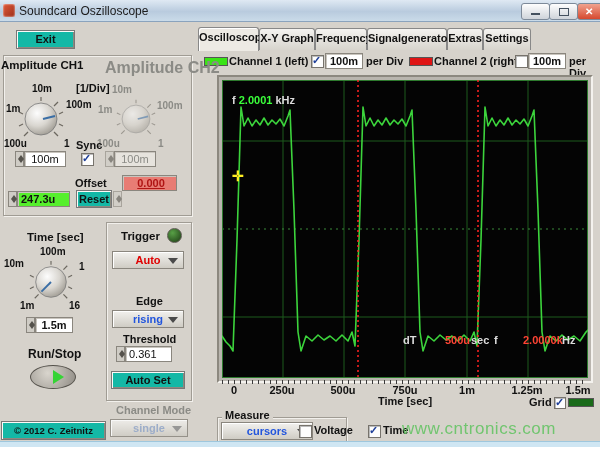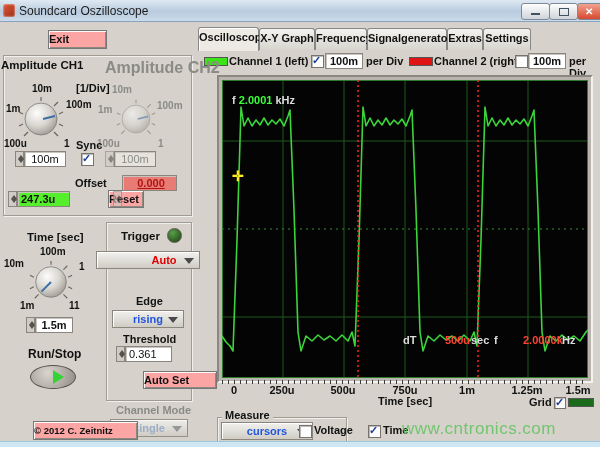--- a/index.html
+++ b/index.html
@@ -19,23 +19,23 @@
   #title-text{left:19px;top:4px;font-size:12px;color:#1c1c1c;}
   .winbtn{top:3px;width:27px;height:15px;border:1px solid #7d8a99;border-radius:3px;
     background:linear-gradient(#fefefe,#cfd4da);}
   #btn-min{left:521px;} #btn-max{left:549px;}
   #btn-close{left:577px;width:30px;background:linear-gradient(#f0a28e,#d6492f);}
   .glyph-min{position:absolute;left:9px;top:9px;width:9px;height:2px;background:#44515f;}
   .glyph-max{position:absolute;left:9px;top:4px;width:8px;height:6px;border:1.5px solid #44515f;}
   .glyph-close{position:absolute;left:7px;top:2px;color:#fff;font-weight:bold;font-size:10px;}
 
   
-  .btn{background:#fca5a5;border:1px solid #777;
+  .btn{background:#14b8a6;border:1px solid #777;
     box-shadow:inset 1px 1px 0 #fbfaf8, inset -1px -1px 0 #8d897f;
-    text-align:left;font-weight:bold;margin-left:32px;}
+    text-align:center;font-weight:bold;}
   .groupbox{border:1px solid #a09c94;box-shadow:inset 1px 1px 0 #f2f0ec, 1px 1px 0 #f2f0ec;}
   .field{background:#fff;border:1px solid #8a867e;box-shadow:inset 1px 1px 0 #c9c5be;
     text-align:center;font-weight:bold;}
   .spin{width:9px;height:16px;background:#cfccc5;border:1px solid #8a867e;box-sizing:border-box;}
   .spin:before,.spin:after{content:"";position:absolute;left:1.5px;border-left:3px solid transparent;border-right:3px solid transparent;}
   .spin:before{top:3px;border-bottom:4px solid #55524c;}
   .spin:after{bottom:3px;border-top:4px solid #55524c;}
   .cb{width:11px;height:11px;background:#fdfdfd;border:1px solid #77736c;
     box-shadow:inset 1px 1px 0 #bbb;font-size:0;}
   .cb.on:after{content:"✓";position:absolute;left:0px;top:-1px;font-size:11px;line-height:11px;
@@ -176,21 +176,21 @@
   <div class="abs field" style="left: 17px; top: 191px; width: 48px; height: 14px; line-height: 14px; text-align: left; padding-left: 3px; background: rgb(86, 239, 44);">247.3u</div>
   <div class="abs btn" style="left:76px;top:190px;width:34px;height:16px;line-height:16px;">Reset</div>
   <div class="abs spin" style="left:113px;top:191px;opacity:.6;"></div>
   <div class="abs field" style="left: 122px; top: 175px; width: 50px; height: 14px; line-height: 14px; color: rgb(176, 20, 20); text-align: center; padding-left: 3px; background: rgb(232, 124, 116); text-decoration: underline;">0.000</div>
 
   <div class="abs b" style="left:27px;top:231px;font-size:11.5px;">Time [sec]</div>
   <div class="abs knob-label" style="left:40px;top:246px;">100m</div>
   <div class="abs knob-label" style="left:4px;top:258px;">10m</div>
   <div class="abs knob-label" style="left:79px;top:261px;">1</div>
   <div class="abs knob-label" style="left:20px;top:300px;">1m</div>
-  <div class="abs knob-label" style="left:69px;top:300px;">11</div>
+  <div class="abs knob-label" style="left:69px;top:300px;">16</div>
   <svg class="abs" style="left:29px;top:260px;" width="44" height="44" viewBox="-23 -23 46 46">
     <g stroke="#6b675f" stroke-width="1.2">
       <line x1="13" y1="-13" x2="17" y2="-17"></line>
         <line x1="18" y1="-5" x2="22" y2="-7"></line>
       <line x1="18" y1="5" x2="22" y2="7"></line>
         <line x1="13" y1="13" x2="17" y2="17"></line>
       <line x1="-13" y1="13" x2="-17" y2="17"></line>
         <line x1="-18" y1="5" x2="-22" y2="7"></line>
       <line x1="-18" y1="-5" x2="-22" y2="-7"></line>
         <line x1="0" y1="-18" x2="0" y2="-22"></line>
@@ -203,21 +203,21 @@
   <div class="abs b" style="left:28px;top:347px;font-size:12px;">Run/Stop</div>
   <div class="abs" style="left:30px;top:365px;width:44px;height:22px;border-radius:50%;
        background:radial-gradient(circle at 38% 32%,#d9d5cd,#8f8b84);border:1px solid #55524c;">
     <span style="position:absolute;left:22px;top:4px;width:0;height:0;border-top:7px solid transparent;border-bottom:7px solid transparent;border-left:11px solid #35d435;"></span>
   </div>
 
   <div class="abs groupbox" style="left:106px;top:222px;width:84px;height:177px;"></div>
   <div class="abs b" style="left:121px;top:230px;font-size:11.5px;">Trigger</div>
   <div class="abs led" style="left:167px;top:228px;width:13px;height:13px;
        background:radial-gradient(circle at 35% 30%,#58a046,#1d3b14);"></div>
-  <div class="abs dd" style="left:96px;top:251px;width:70px;height:16px;line-height:16px;color:#e00000;padding-left:32px;"><span>Auto</span><span class="arr"></span></div>
+  <div class="abs dd" style="left:112px;top:251px;width:70px;height:16px;line-height:16px;color:#e00000;"><span>Auto</span><span class="arr"></span></div>
   <div class="abs b" style="left:136px;top:295px;">Edge</div>
   <div class="abs dd" style="left:112px;top:310px;width:70px;height:16px;line-height:16px;color:#2255dd;"><span>rising</span><span class="arr"></span></div>
   <div class="abs b" style="left:123px;top:333px;">Threshold</div>
   <div class="abs spin" style="left:116px;top:346px;"></div>
   <div class="abs field" style="left:125px;top:346px;width:42px;height:14px;line-height:14px;font-weight:normal;text-align:left;padding-left:3px;">0.361</div>
   <div class="abs btn" style="left:111px;top:371px;width:72px;height:16px;line-height:16px;">Auto Set</div>
 
   <div class="abs b gray" style="left:116px;top:404px;">Channel Mode</div>
   <div class="abs dd" style="left:110px;top:419px;width:76px;height:16px;line-height:16px;color:#93a7c9;opacity:.85;"><span>single</span><span class="arr" style="border-top-color:#8d8d8d;"></span></div>
   <div class="abs btn" style="left:1px;top:421px;width:103px;height:17px;line-height:17px;font-size:9.5px;">© 2012  C. Zeitnitz V1.41</div>

